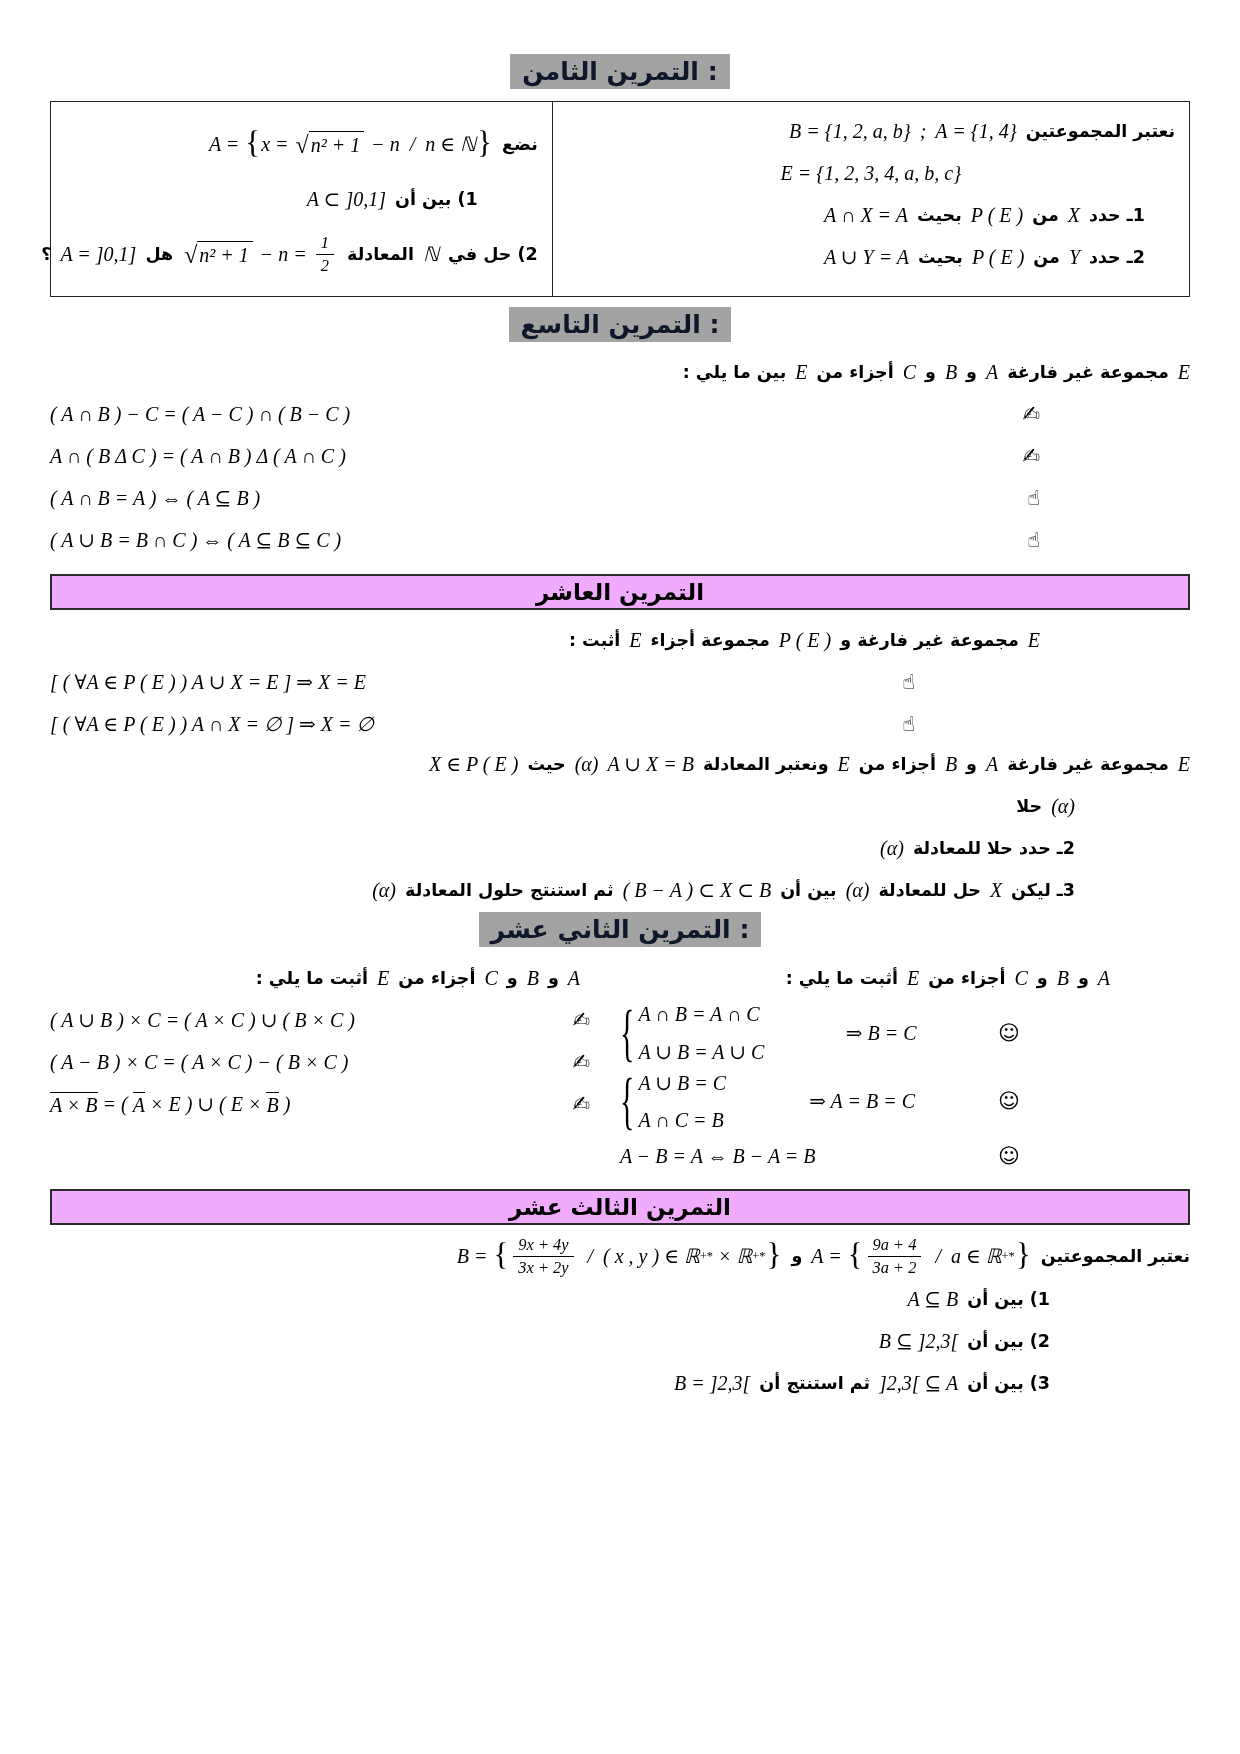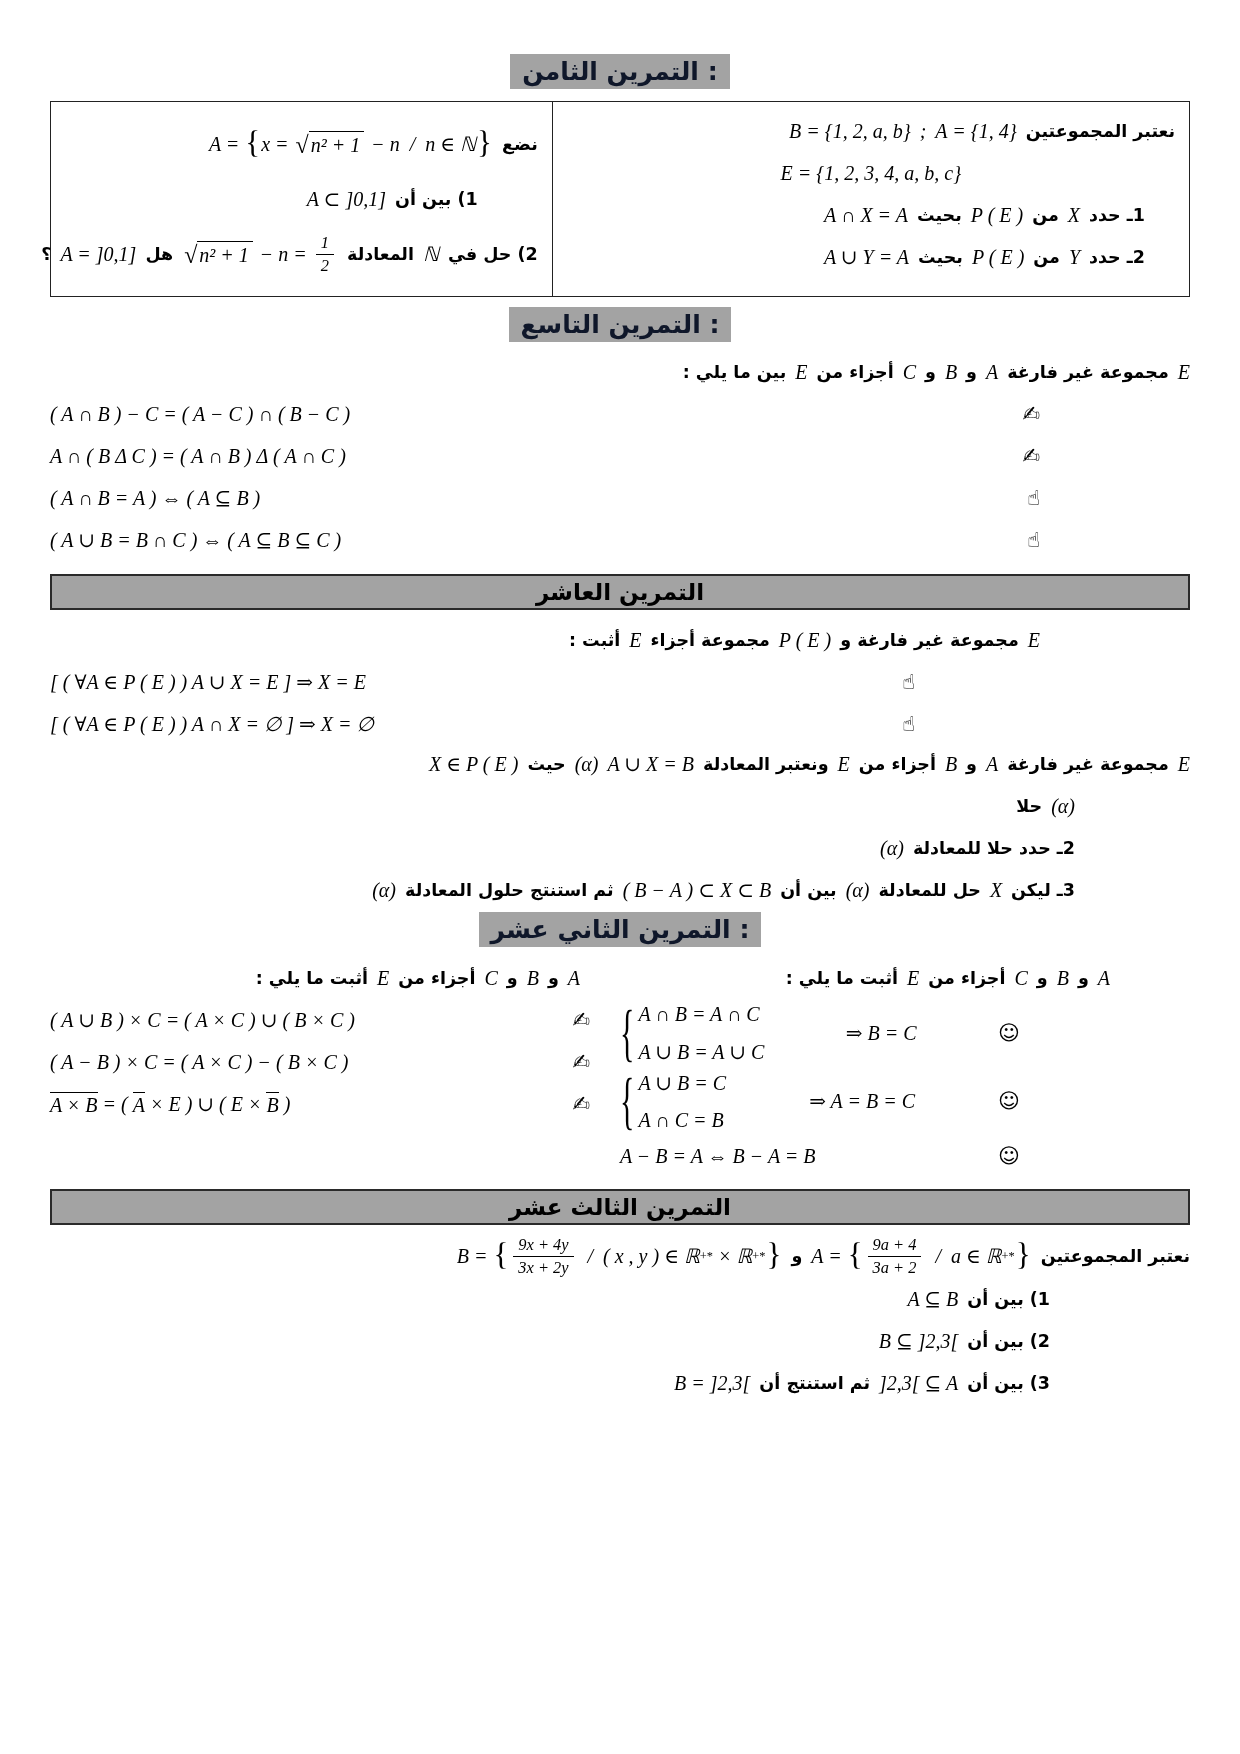--- a/index.html
+++ b/index.html
@@ -4,21 +4,21 @@
 <style>
   *{margin:0;padding:0;box-sizing:border-box}
   html,body{width:1240px;height:1754px;background:#fff;overflow:hidden}
   body{font-family:"DejaVu Sans",sans-serif;color:#000}
   .sheet{width:100%;height:100%;padding:52px 50px 40px 50px;display:flex;flex-direction:column}
 
   
   .title-row{text-align:center;margin:2px 0 10px}
   .title-hl{display:inline-block;background:#a3a3a3;color:#0f172a;font-weight:bold;
             font-size:25px;padding:3px 12px;letter-spacing:1px}
-  .title-box{border:2px solid #2a2a2a;text-align:center;padding:3px 0;margin:14px 0 10px;background:#a3a3a3}
+  .title-box{border:2px solid #2a2a2a;text-align:center;padding:3px 0;margin:14px 0 10px;background:#f0abfc}
   .title-plain{font-size:23px;font-weight:bold;letter-spacing:1px}
 
   
   .line{display:flex;align-items:center;gap:9px;min-height:38px;flex-wrap:nowrap}
   .rtl{direction:rtl;justify-content:flex-start}
   .ltr{direction:ltr;justify-content:space-between}
   .center{justify-content:center}
   .pr-30{padding-right:30px}.pr-40{padding-right:40px}.pr-60{padding-right:60px}
   .pr-80{padding-right:80px}.pr-115{padding-right:115px}.pr-140{padding-right:140px}
   .pr-150{padding-right:150px}.pr-170{padding-right:170px}.pr-275{padding-right:275px}

